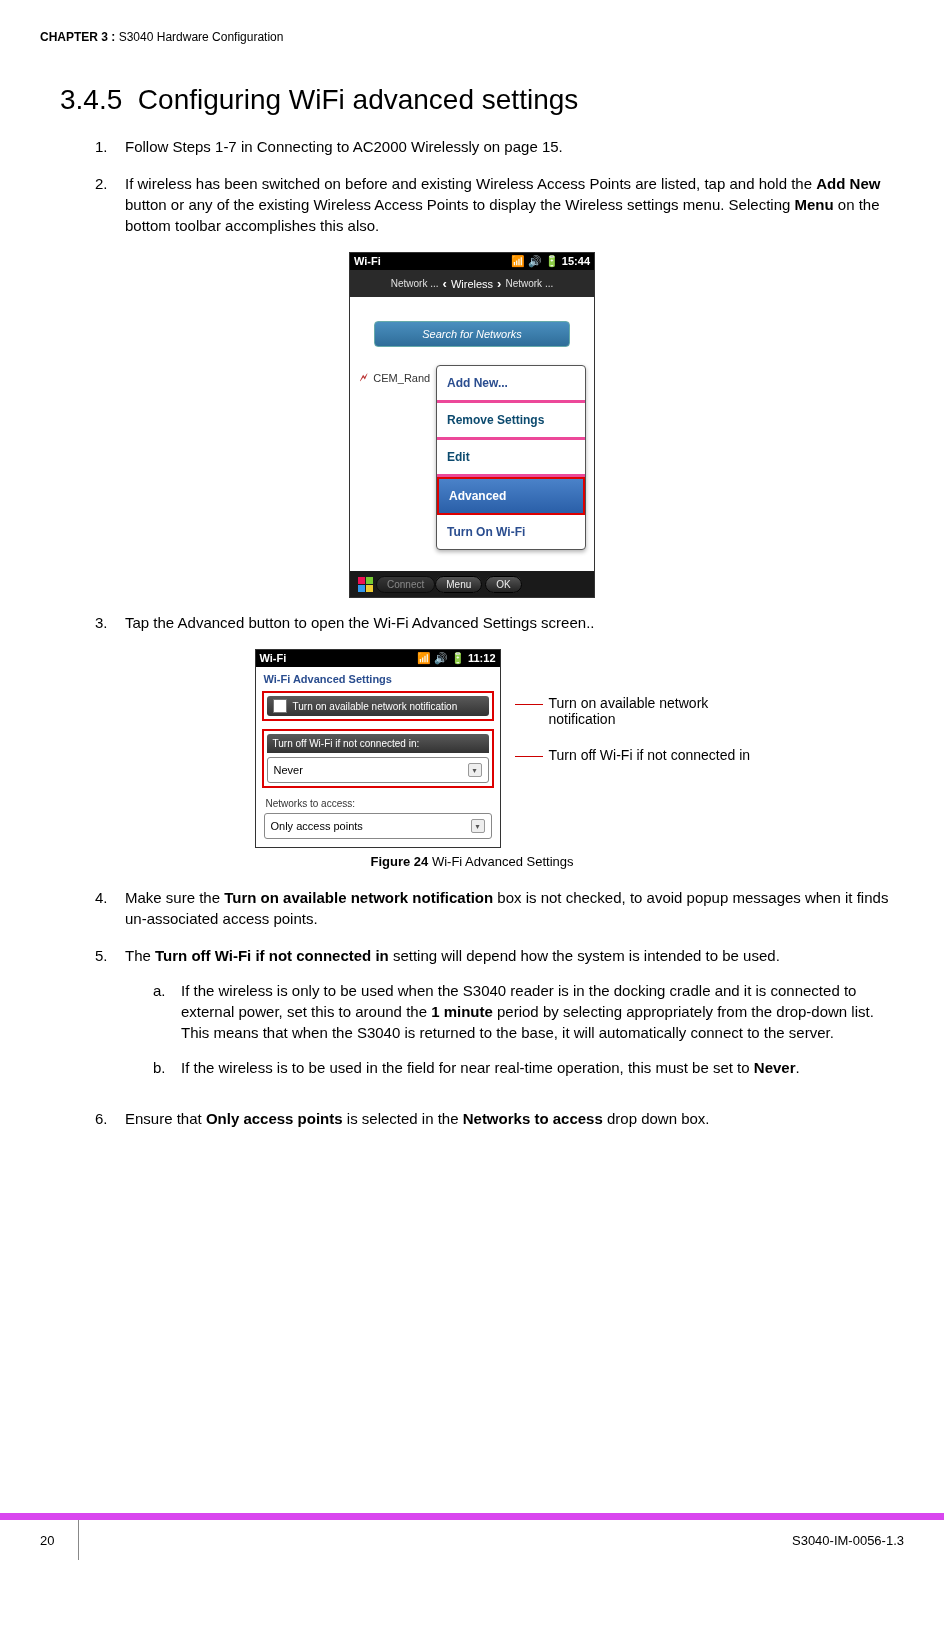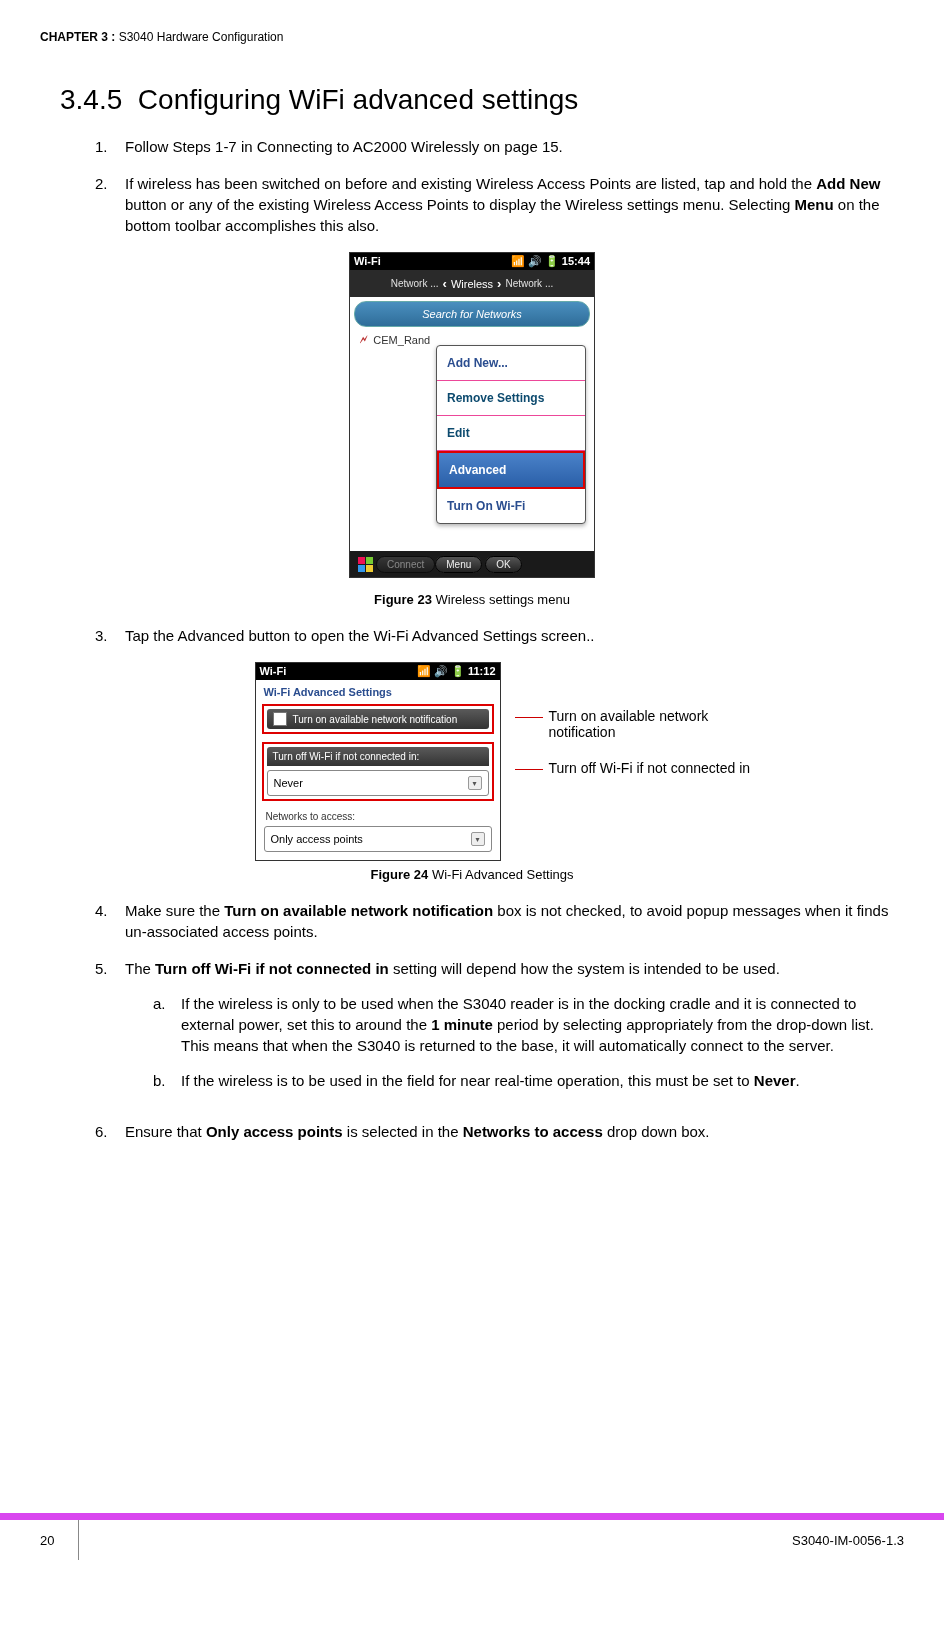--- a/index.html
+++ b/index.html
@@ -109,39 +109,39 @@
   .d23-nav {
     background: #2a2a2a; color: #fff;
     display: flex; align-items: center; justify-content: center;
     padding: 6px 4px; font-size: 11px; gap: 4px;
   }
   .d23-nav .nav-side { opacity: .85; font-size: 10px;}
   .d23-nav .nav-ctr { font-weight: normal; }
   .d23-nav .arrow { font-size: 13px; font-weight: bold; }
   .d23-body { position: relative; height: 250px; }
   .d23-search {
-    margin: 4px; border: 1px solid #6aa; border-radius: 12px;
+    margin: 24px; border: 1px solid #6aa; border-radius: 4px;
     background: linear-gradient(#4a8fbf,#2f6d99);
     color: #fff; font-style: italic; padding: 6px 8px; font-size: 11px;
   }
   .d23-left-item {
     margin: 6px 0 0 10px; font-size: 11px; color: #333;
     display: flex; align-items: center; gap: 6px;
   }
   .d23-left-item .sig { color:#b33; font-weight:bold; }
   .d23-menu {
     position: absolute; right: 8px; top: 44px;
     width: 148px; background: #fff;
     border: 1px solid #555; border-radius: 4px;
     box-shadow: 0 2px 4px rgba(0,0,0,.3);
     overflow: hidden;
   }
   .d23-menu .mi {
     padding: 10px 10px; font-size: 12px; font-weight: bold;
-    border-bottom: 1px solid #ec4899; color:#2a4d8f;
+    border-bottom: 3px solid #ec4899; color:#2a4d8f;
     text-align:left;
   }
   .d23-menu .mi:last-child { border-bottom: none;}
   .d23-menu .mi.disabled { color:#0c4a6e; font-weight:bold;}
   .d23-menu .mi.adv {
     background: linear-gradient(#4a82c9,#2a5fa8);
     color:#fff; border: 2px solid #d00; margin: 0;
   }
   .d23-bottom {
     background: #1a1a1a; color:#ddd;
@@ -281,23 +281,20 @@
               <span></span>
             </span>
           </span>
         <span class="btn dis">Connect</span>
         <span>
           <span class="btn">Menu</span>
           <span class="btn">OK</span>
         </span>
       </div>
     </div>
-  </div>
-  <div class="fig-caption">
-    <span class="lbl">Figure 23</span><span> Wireless settings menu</span>
   </div>
 
   <ol class="main-list">
     <li>
       <span class="num">3.</span>
       <span class="content">Tap the Advanced button to open the Wi-Fi Advanced Settings screen..</span>
     </li>
   </ol>
 
   <div class="annotated-fig">

